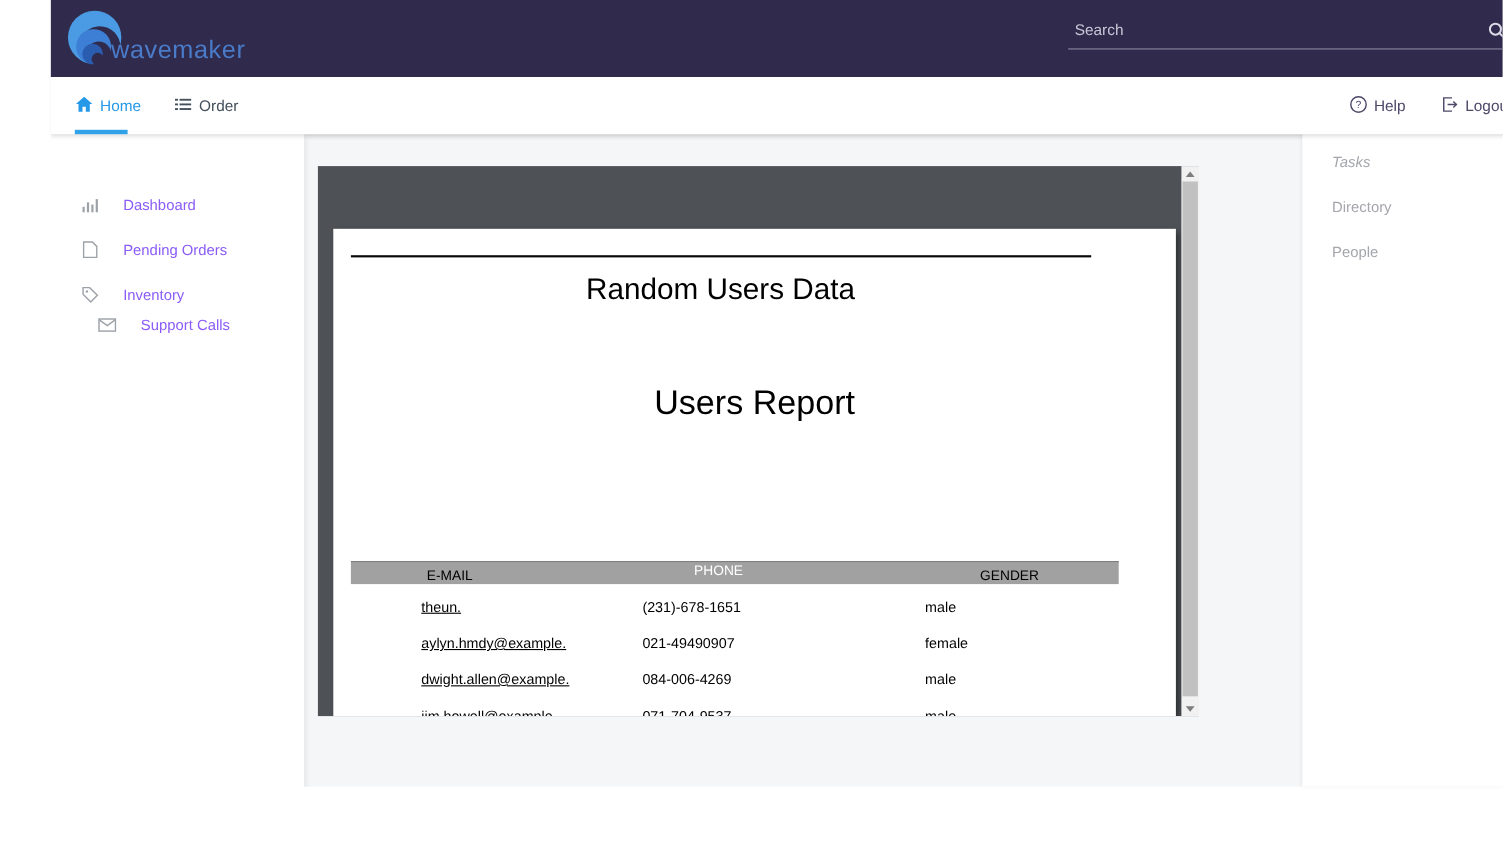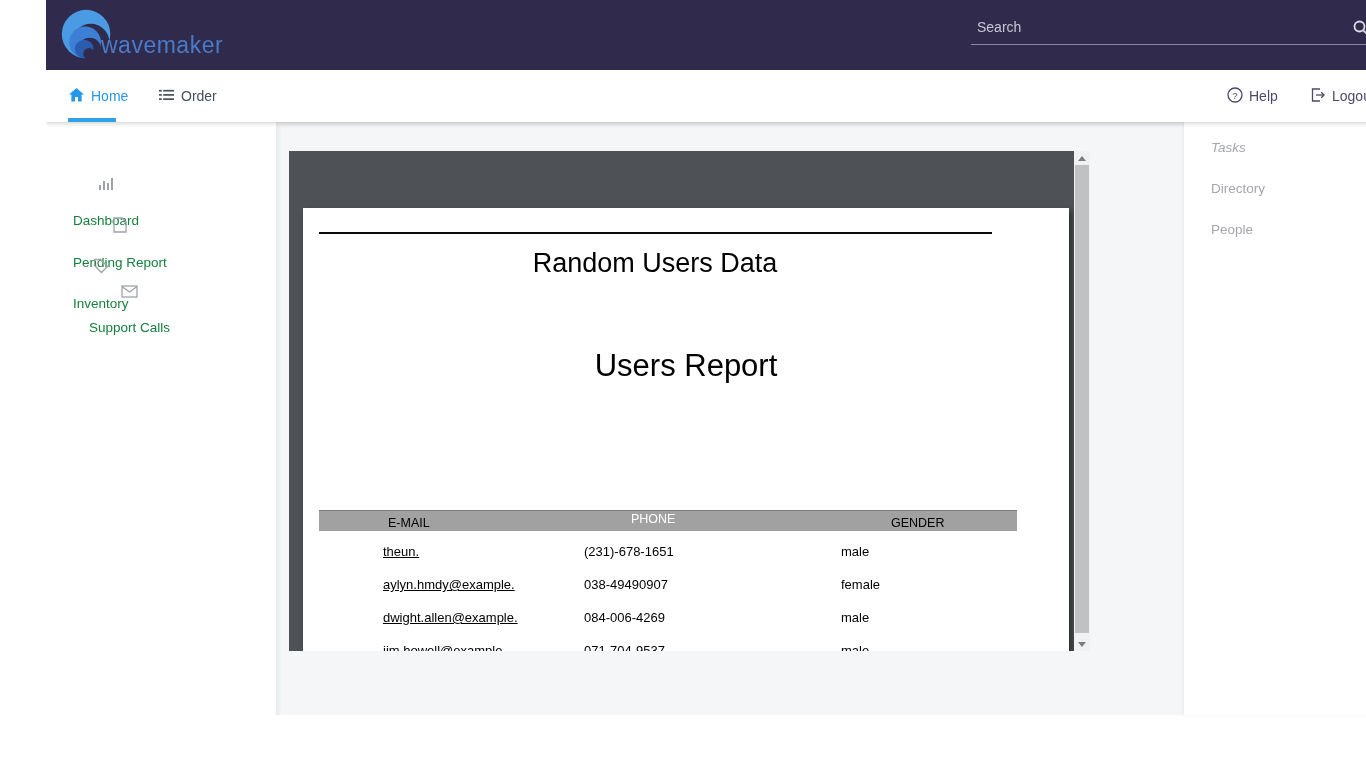--- a/index.html
+++ b/index.html
@@ -32,21 +32,21 @@
   .action-help { left:1181px; }
   .action-logout { left:1264px; }
 
   
   .left-panel { position:absolute; top:122px; left:0; width:230px; height:593px; background:#fff; z-index:2; }
   .center-panel { position:absolute; top:122px; left:230px; width:908px; height:593px; background:#f4f6f8;
                   box-shadow:inset 3px 3px 4px rgba(0,0,0,0.05); }
   .right-panel { position:absolute; top:122px; left:1138px; width:228px; height:593px; background:#fff;
                  box-shadow:-1px 0 3px rgba(0,0,0,0.06); }
   .side-item { position:absolute; left:27px; height:20px; display:flex; align-items:center; gap:22px;
-               font-size:13.5px; color:#15803d; cursor:pointer; white-space:nowrap;flex-direction:column; }
+               font-size:13.5px; color:#8b5cf6; cursor:pointer; white-space:nowrap; }
   .side-item .icon { width:17px; height:17px; display:flex; align-items:center; justify-content:center; }
   .rside-item { position:absolute; left:27px; height:20px; display:flex; align-items:center;
                 font-size:13.5px; color:#a4a6ac; cursor:pointer; white-space:nowrap; }
 
   
   .viewer { position:absolute; left:13px; top:29px; width:801px; height:500px; background:#4e5257; overflow:hidden; }
   .pdf-page { position:absolute; left:14px; top:57px; width:766px; height:443px; background:#fff;
               overflow:hidden; box-shadow:3px 3px 6px rgba(0,0,0,0.45); }
   .pdf-rule { position:absolute; top:24px; left:16px; width:673px; height:0; border-top:2px solid #0a0a0a; }
   .pdf-doc-title { position:absolute; top:40px; left:0; width:704px; text-align:center;
@@ -167,21 +167,21 @@
         </svg>
       </span>
       <span>Dashboard</span>
     </div>
     <div class="side-item" style="top:95px;">
       <span class="icon">
         <svg width="14" height="16" viewBox="0 0 14 16" fill="none" stroke="#9da2a8" stroke-width="1.3">
           <path d="M1 1 H9 L13 5 V15 H1 Z"></path>
         </svg>
       </span>
-      <span>Pending Report</span>
+      <span>Pending Orders</span>
     </div>
     <div class="side-item" style="top:136px;">
       <span class="icon">
         <svg width="16" height="16" viewBox="0 0 16 16" fill="none" stroke="#9da2a8" stroke-width="1.3">
           <path d="M1.5 1.5 H7.5 L14.5 8.5 L8.5 14.5 L1.5 7.5 Z"></path>
           <circle cx="5" cy="5" r="1.1" fill="#9da2a8" stroke="none"></circle>
         </svg>
       </span>
       <span>Inventory</span>
     </div>
@@ -209,21 +209,21 @@
             <span class="pdf-th th-phone">PHONE</span>
             <span class="pdf-th th-gender">GENDER</span>
           </div>
           <div class="pdf-row">
             <span class="pdf-cell cell-email">theun.</span>
             <span class="pdf-cell cell-phone">(231)-678-1651</span>
             <span class="pdf-cell cell-gender">male</span>
           </div>
           <div class="pdf-row">
             <span class="pdf-cell cell-email">aylyn.hmdy@example.</span>
-            <span class="pdf-cell cell-phone">038-49490907</span>
+            <span class="pdf-cell cell-phone">021-49490907</span>
             <span class="pdf-cell cell-gender">female</span>
           </div>
           <div class="pdf-row">
             <span class="pdf-cell cell-email">dwight.allen@example.</span>
             <span class="pdf-cell cell-phone">084-006-4269</span>
             <span class="pdf-cell cell-gender">male</span>
           </div>
           <div class="pdf-row">
             <span class="pdf-cell cell-email">jim.howell@example.</span>
             <span class="pdf-cell cell-phone">071-704-9537</span>

